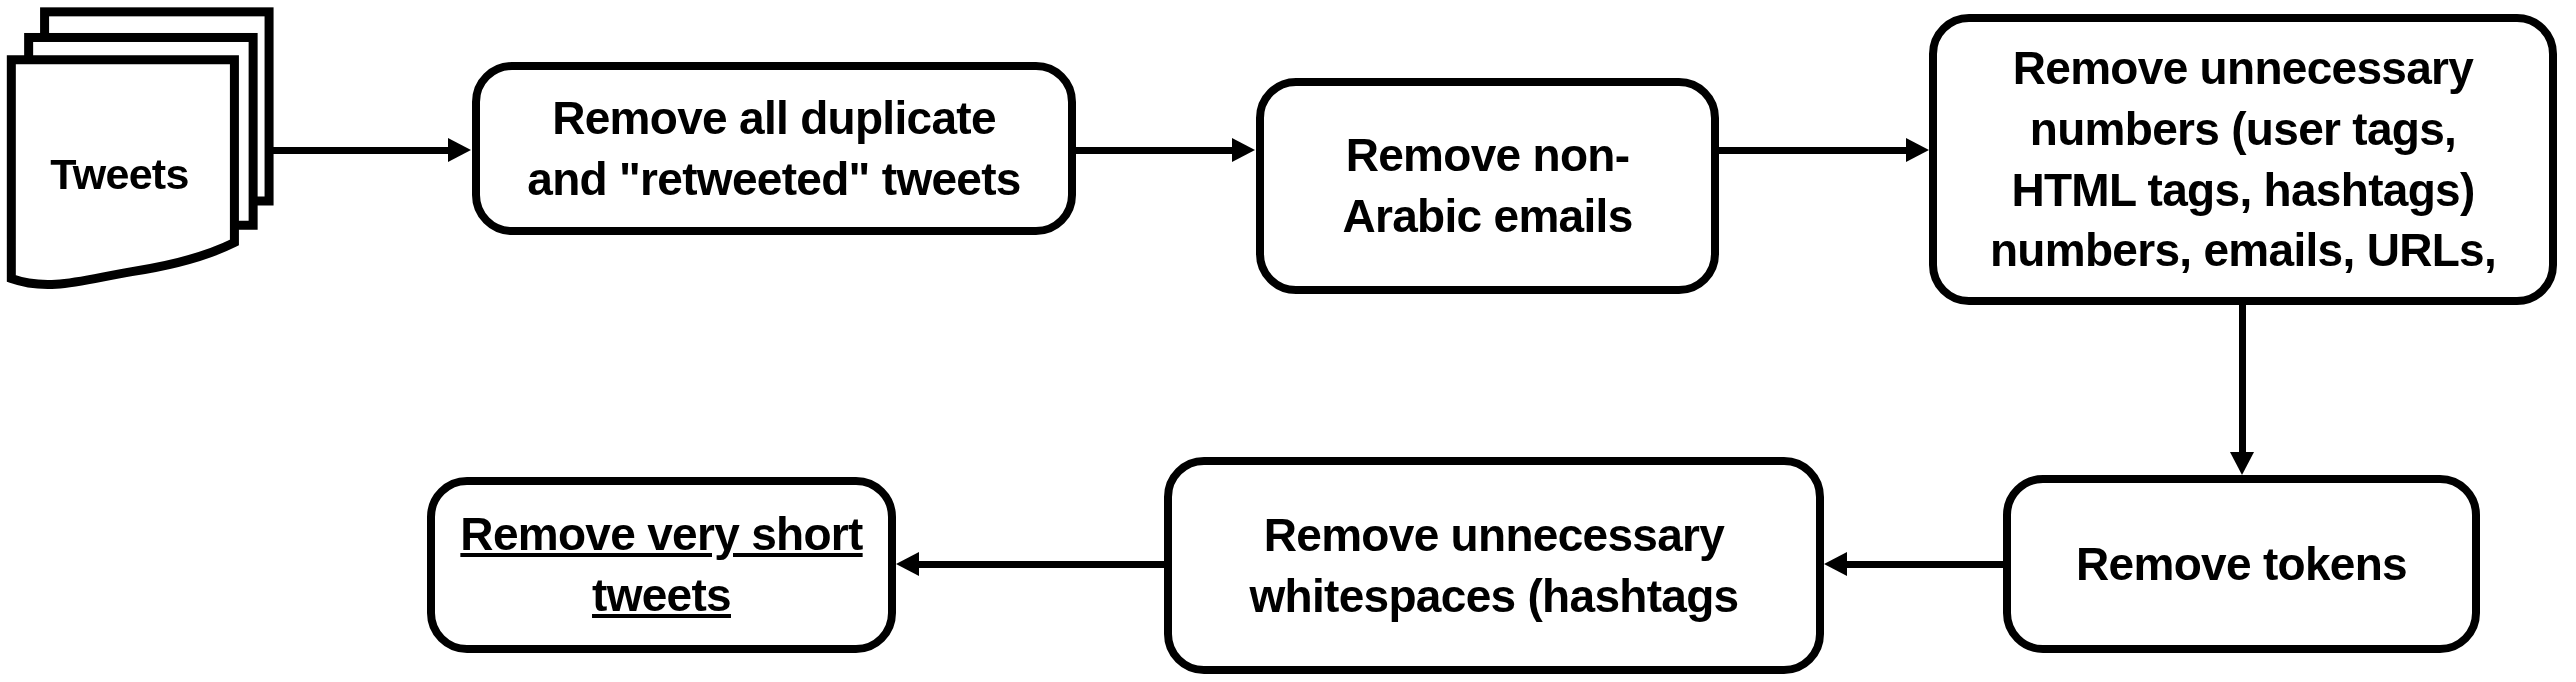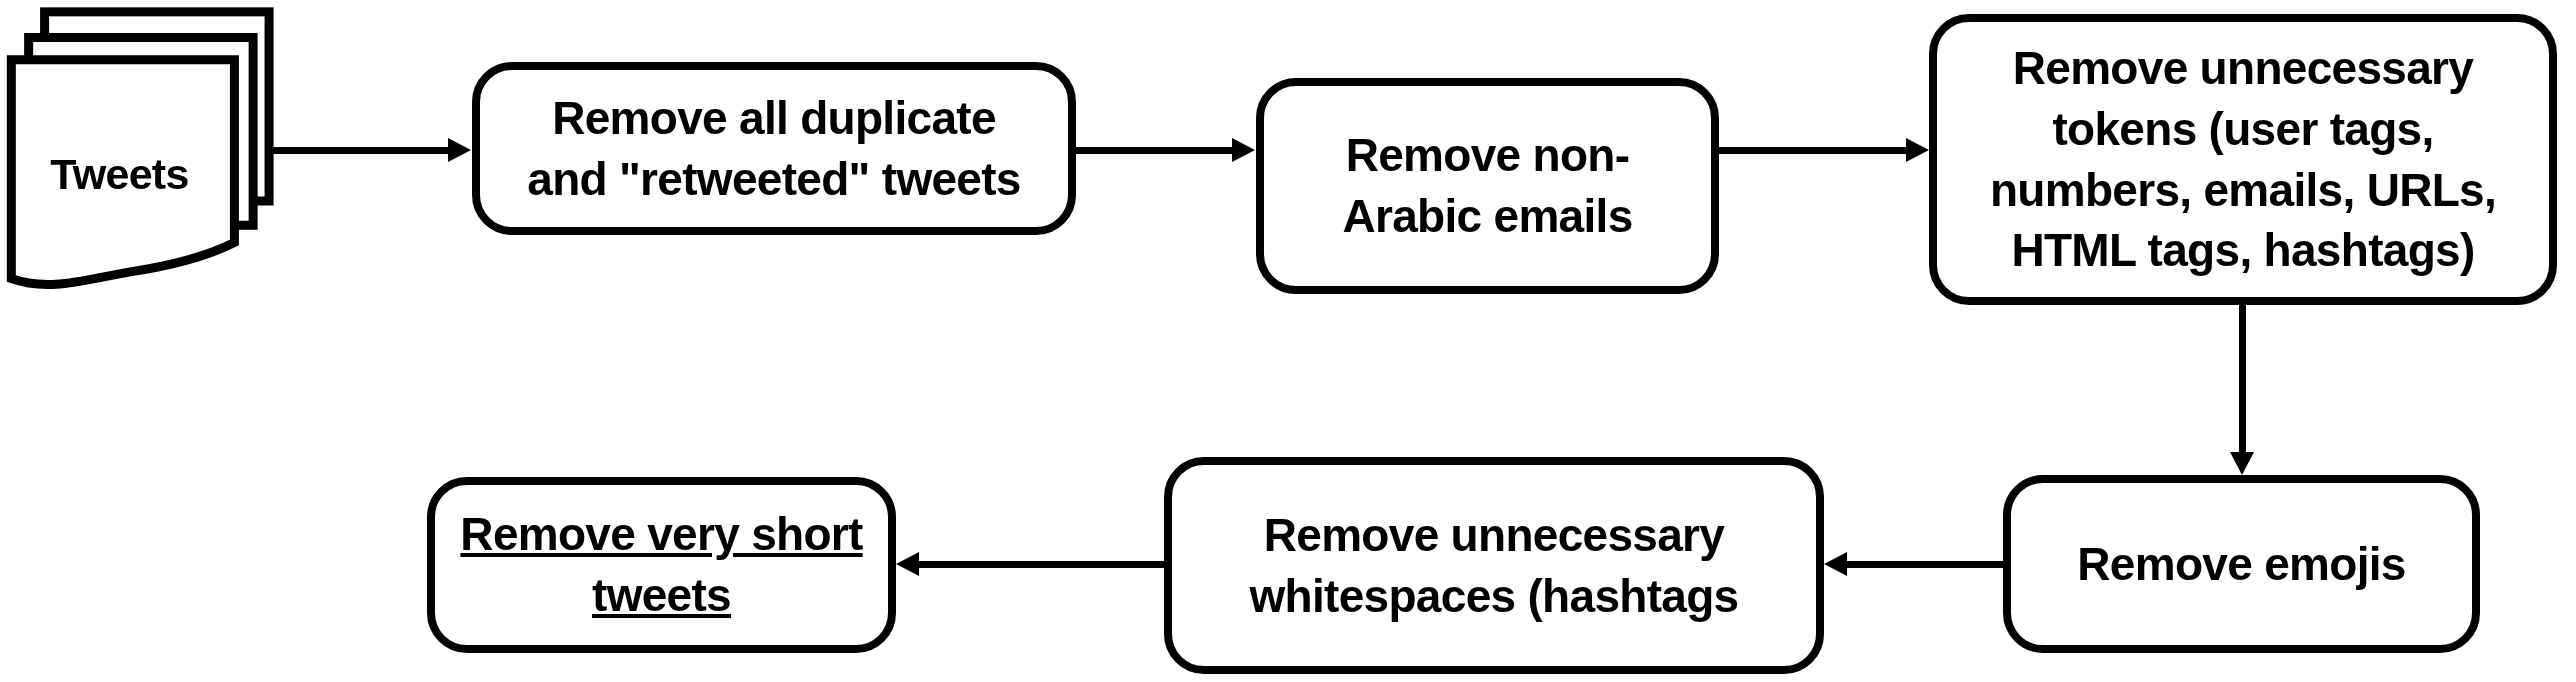--- a/index.html
+++ b/index.html
@@ -75,29 +75,29 @@
   <div class="node" style="left:1256px; top:78px; width:463px; height:216px;">
     <div class="node-text">
         <div>Remove non-</div>
         <div>Arabic emails</div>
       </div>
   </div>
 
   <div class="node" style="left:1929px; top:14px; width:628px; height:291px;">
     <div class="node-text">
         <div>Remove unnecessary</div>
-        <div>tokens (user tags,</div>
+        <div>numbers (user tags,</div>
+        <div>HTML tags, hashtags)</div>
         <div>numbers, emails, URLs,</div>
-        <div>HTML tags, hashtags)</div>
       </div>
   </div>
 
   <div class="node" style="left:2003px; top:475px; width:477px; height:178px;">
     <div class="node-text">
-        <div>Remove emojis</div>
+        <div>Remove tokens</div>
       </div>
   </div>
 
   <div class="node" style="left:1164px; top:457px; width:660px; height:217px;">
     <div class="node-text">
         <div>Remove unnecessary</div>
         <div>whitespaces (hashtags</div>
       </div>
   </div>
 

